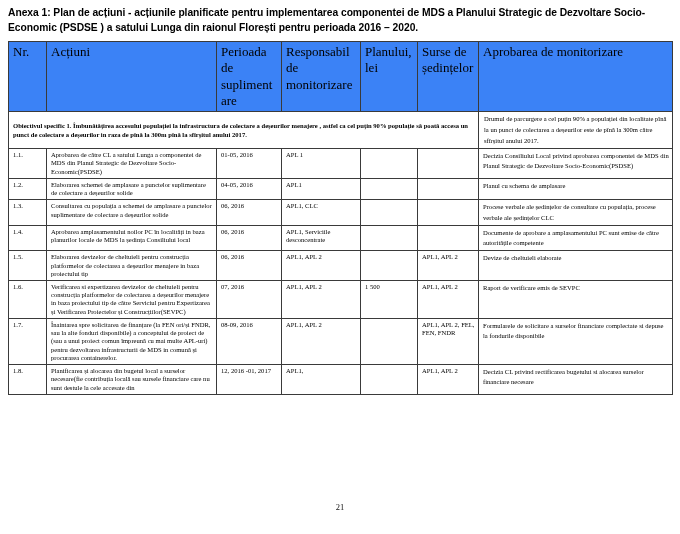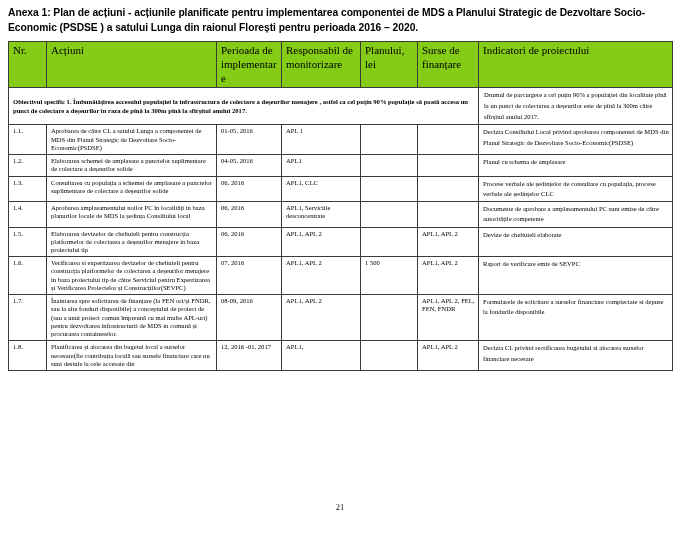--- a/index.html
+++ b/index.html
@@ -43,25 +43,25 @@
     vertical-align: top;
     padding: 2px 3px 2px 4px;
     font-weight: normal;
     text-align: left;
     word-wrap: break-word;
     overflow-wrap: break-word;
     hyphens: none;
   }
   thead th {
     font-weight: bold;
-    font-size: 11px;
+    font-size: 13px;
     vertical-align: middle;
     padding-top: 3px;
     padding-bottom: 3px;
-    background: #84cc16;
+    background: #3b82f6;
   }
   th.h-nr, th.h-perioada, th.h-responsabil, th.h-costuri, th.h-surse {
   }
   td.c-nr {
     text-align: left;
     vertical-align: middle;
     padding-left: 5px;
   }
   td.c-actiuni { }
   td.c-perioada { vertical-align: middle; }
@@ -112,25 +112,25 @@
       <col class="w-perioada">
       <col class="w-responsabil">
       <col class="w-costuri">
       <col class="w-surse">
       <col class="w-indicatori">
     </colgroup>
     <thead>
       <tr>
         <th class="h-nr">Nr.</th>
         <th class="h-actiuni">Acțiuni</th>
-        <th class="h-perioada">Perioada de implementare</th>
+        <th class="h-perioada">Perioada de suplimentare</th>
         <th class="h-responsabil">Responsabil de monitorizare</th>
         <th class="h-costuri">Planului, lei</th>
-        <th class="h-surse">Surse de finanțare</th>
-        <th class="h-indicatori">Indicatori de proiectului</th>
+        <th class="h-surse">Surse de ședințelor</th>
+        <th class="h-indicatori">Aprobarea de monitorizare</th>
       </tr>
     </thead>
     <tbody>
       <tr class="objective-row">
         <td class="obj-text" colspan="6">Obiectivul specific 1. Îmbunătățirea accesului populației la infrastructura de colectare a deșeurilor menajere , astfel ca cel puțin 90% populație să poată accesa un punct de colectare a deșeurilor in raza de pînă la 300m pînă la sfîrșitul anului 2017.</td>
         <td class="obj-indicator">Drumul de parcurgere a cel puțin 90% a populației din localitate  pînă la un punct de colectarea a deșeurilor este de pînă la 300m către sfîrșitul anului 2017.</td>
       </tr>
     <tr>
           <td class="c-nr">1.1.</td>
           <td class="c-actiuni">Aprobarea de către CL a satului Lunga a componentei de MDS din Planul Strategic de Dezvoltare Socio-Economic(PSDSE)</td>

